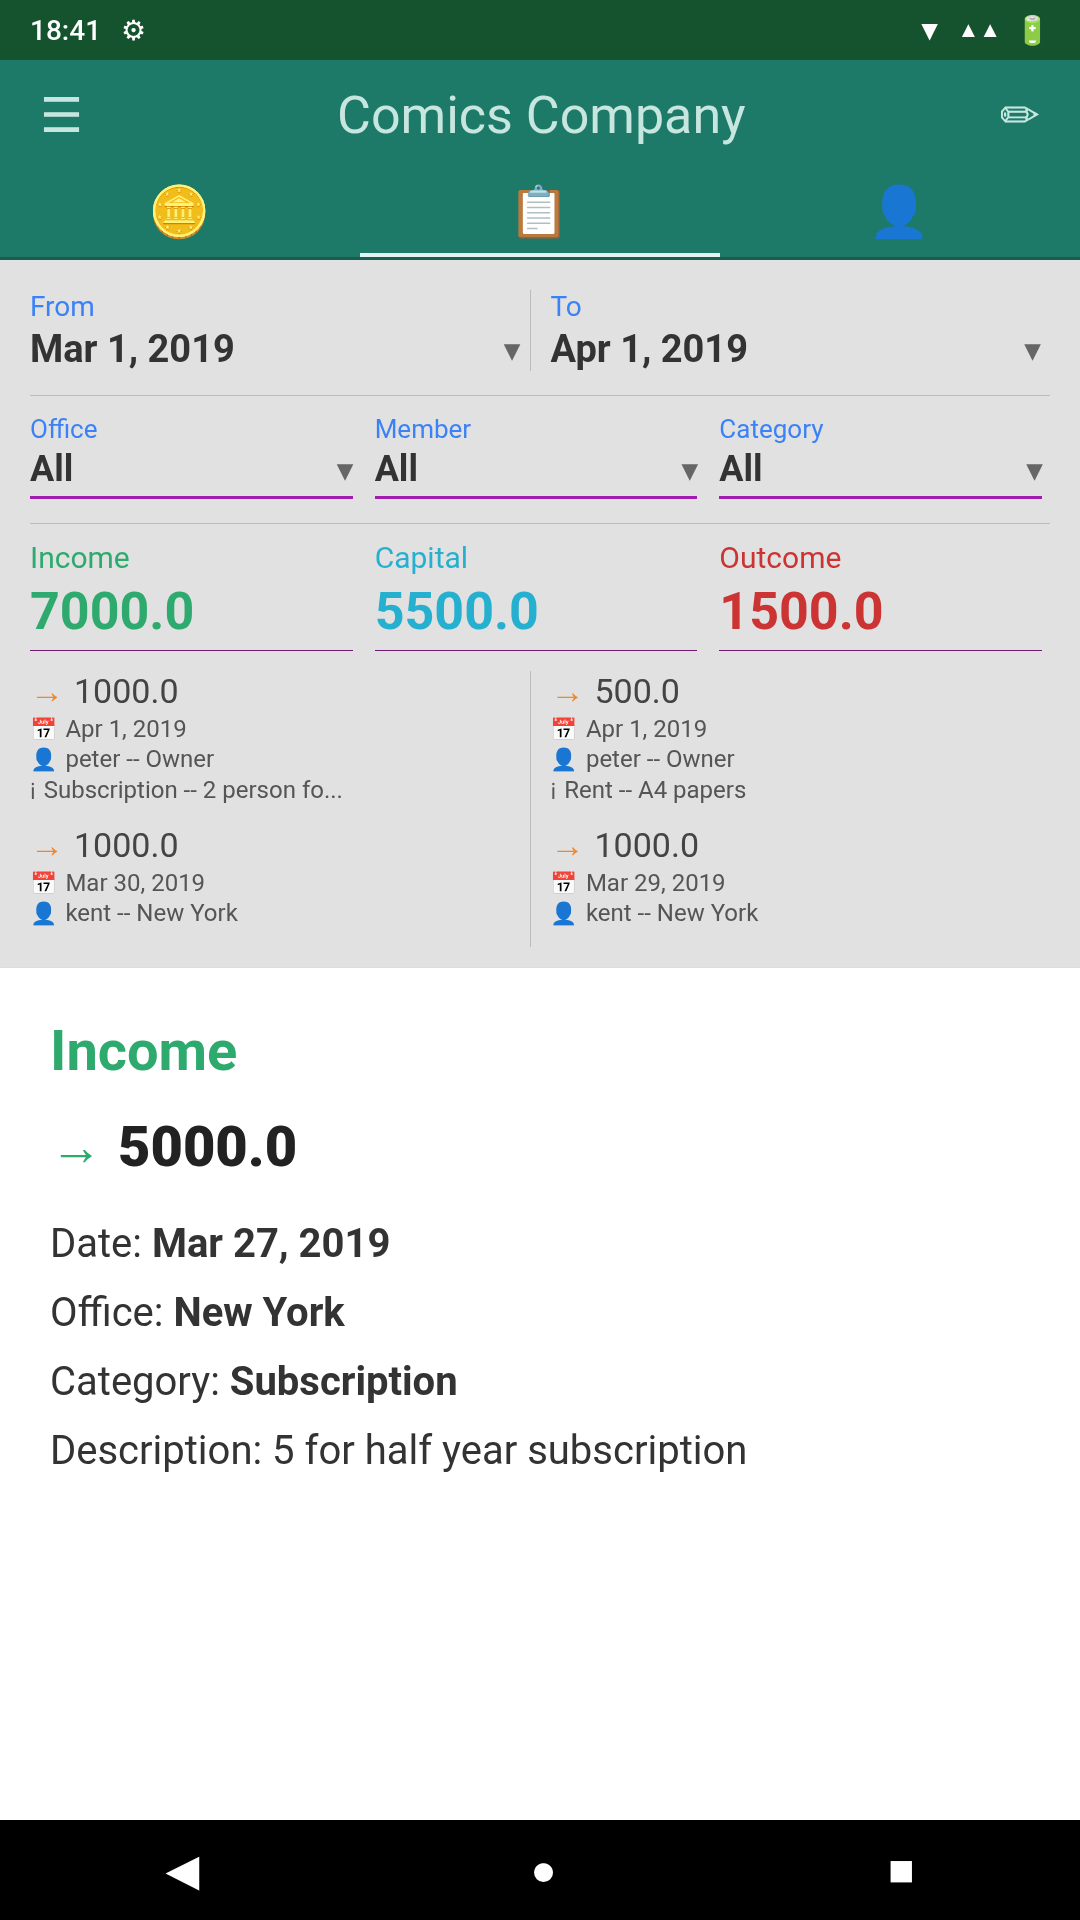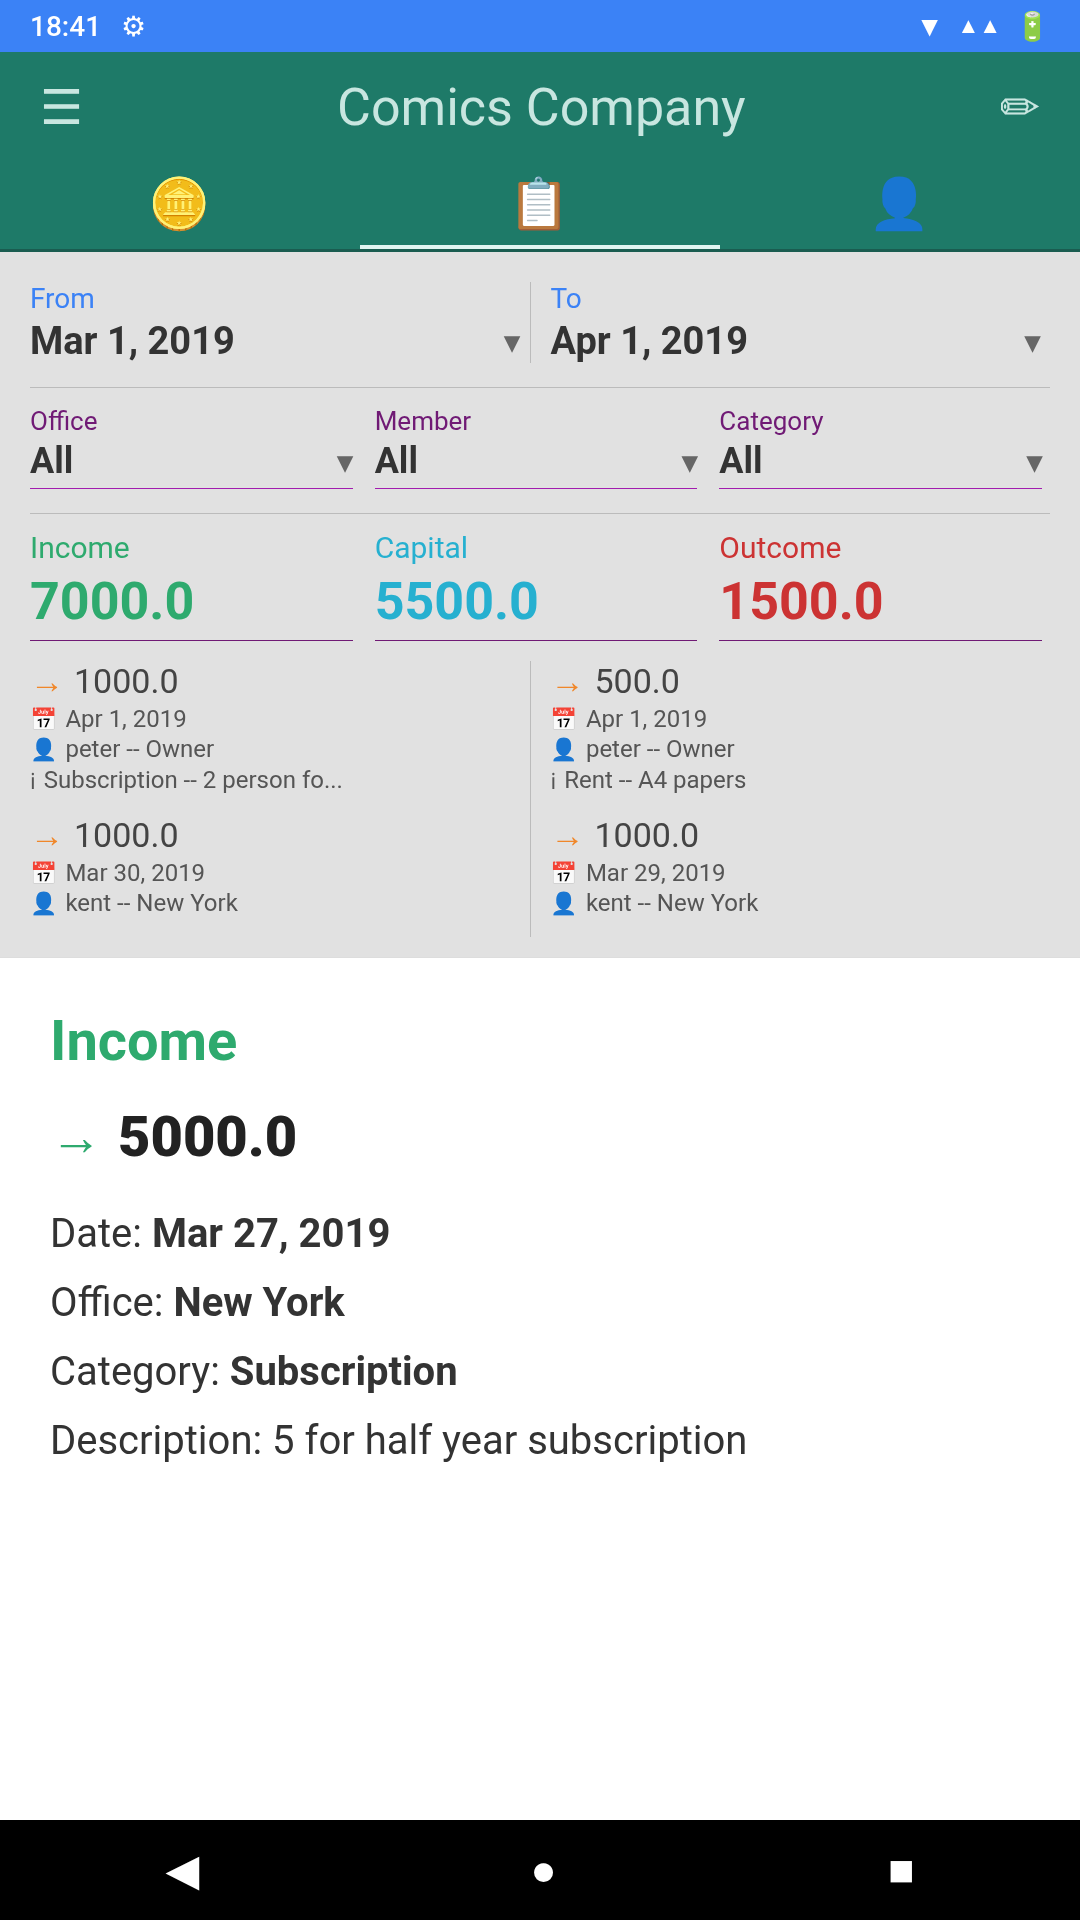--- a/index.html
+++ b/index.html
@@ -7,22 +7,22 @@
     body {
       width: 1080px;
       min-height: 1920px;
       font-family: 'Roboto', Arial, sans-serif;
       background: #fff;
       position: relative;
     }
 
     
     .status-bar {
-      background: #3b82f6;
-      height: 52px;
+      background: #14532d;
+      height: 60px;
       display: flex;
       align-items: center;
       justify-content: space-between;
       padding: 0 30px;
       color: #fff;
       font-size: 28px;
       font-weight: 500;
     }
     .status-left { display: flex; align-items: center; gap: 20px; }
     .status-right { display: flex; align-items: center; gap: 14px; }
@@ -108,29 +108,29 @@
       gap: 0;
       margin-bottom: 24px;
       border-top: 1px solid #bbb;
       padding-top: 18px;
     }
     .filter-col {
       flex: 1;
       padding: 0 8px;
     }
     .filter-col:first-child { padding-left: 0; }
-    .filter-label { font-size: 26px; color: #701a75; margin-bottom: 4px; }
+    .filter-label { font-size: 26px; color: #3b82f6; margin-bottom: 4px; }
     .filter-value {
       font-size: 36px;
       font-weight: 700;
       color: #333;
       display: flex;
       align-items: center;
       gap: 8px;
-      border-bottom: 1px solid #a21caf;
+      border-bottom: 3px solid #a21caf;
       padding-bottom: 6px;
       justify-content: center;
     }
 
     
     .summary-row {
       display: flex;
       gap: 0;
       margin-bottom: 20px;
       border-top: 1px solid #bbb;

